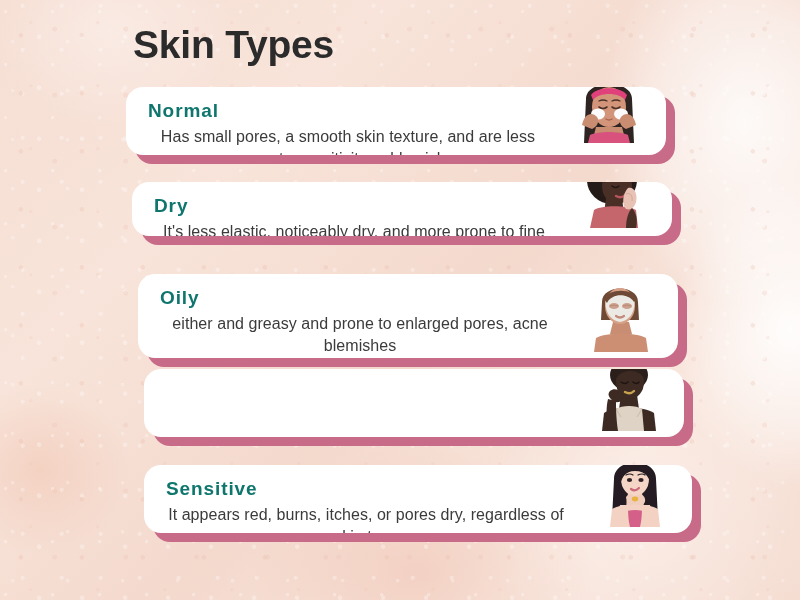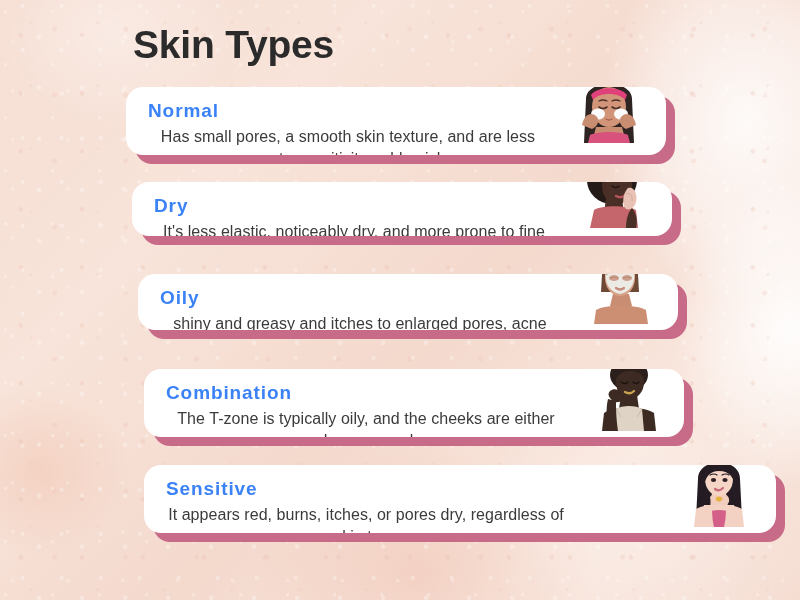--- a/index.html
+++ b/index.html
@@ -84,21 +84,21 @@
   }
   .card-text {
     position: absolute;
     left: 22px;
     top: 12px;
     width: 400px;
   }
   .card-title {
     font-size: 19px;
     font-weight: 700;
-    color: #3b82f6;
+    color: #0f766e;
     letter-spacing: 0.9px;
     line-height: 1.25;
     margin-bottom: 3px;
   }
   .card-desc {
     font-size: 16px;
     font-weight: 400;
     color: #3b3b3b;
     line-height: 1.42;
     letter-spacing: 0.05px;
@@ -197,26 +197,26 @@
 
           <path d="M52 38 C58 36, 62 44, 60 52 C58 60, 50 62, 48 56 C46 50, 48 42, 52 38 Z" fill="#e8c2b4"></path>
           <path d="M50 44 C54 42, 57 46, 56 51" stroke="#d4a897" stroke-width="1" fill="none"></path>
 
           <path d="M56 58 C60 62, 62 70, 60 78 L50 78 C50 70, 52 62, 56 58 Z" fill="#4a2f26"></path>
         </svg>
       </div>
     </div>
   </div>
 
-  <div class="card-wrap" style="left:138px; top:274px; width:540px; height:56px;border-radius:30px;">
+  <div class="card-wrap" style="left:138px; top:274px; width:540px; height:84px;border-radius:30px;">
     <div class="card-shadow"></div>
     <div class="card">
       <div class="card-text">
         <div class="card-title">Oily</div>
-        <div class="card-desc">shiny and greasy and itches to enlarged pores, acne blemishes</div>
+        <div class="card-desc">either and greasy and prone to enlarged pores, acne blemishes</div>
       </div>
       <div class="card-illo">
         <svg viewBox="0 0 78 86" xmlns="http://www.w3.org/2000/svg">
           <rect x="0" y="0" width="78" height="86" fill="#ffffff"></rect>
 
           <path d="M20 30 C20 12, 56 12, 56 30 L57 48 L19 48 Z" fill="#6e4a36"></path>
 
           <path d="M31 50 L47 50 L50 62 L28 62 Z" fill="#c88d72"></path>
 
           <path d="M14 66 C24 60, 54 60, 64 66 L66 80 L12 80 Z" fill="#cc8f74"></path>
@@ -234,24 +234,20 @@
 
           <path d="M34 44 q4 3 8 0" stroke="#c48a7c" stroke-width="2.2" fill="none" stroke-linecap="round"></path>
         </svg>
       </div>
     </div>
   </div>
 
   <div class="card-wrap" style="left:144px; top:369px; width:540px; height:68px;">
     <div class="card-shadow"></div>
     <div class="card">
-      <div class="card-text">
-        <div class="card-title">Combination</div>
-        <div class="card-desc">The T-zone is typically oily, and the cheeks are either dry or normal</div>
-      </div>
       <div class="card-illo">
         <svg viewBox="0 0 78 86" xmlns="http://www.w3.org/2000/svg">
           <rect x="0" y="0" width="78" height="86" fill="#ffffff"></rect>
 
           <ellipse cx="41" cy="24" rx="19" ry="16" fill="#2b1f1c"></ellipse>
 
           <path d="M33 44 L49 44 L51 58 L31 58 Z" fill="#3d2a22"></path>
 
           <path d="M16 62 C26 55, 56 55, 66 62 L68 80 L14 80 Z" fill="#3d2a22"></path>
 
@@ -268,21 +264,21 @@
           <path d="M37 41 q5 3 9 -1" stroke="#c8a24f" stroke-width="2.4" fill="none" stroke-linecap="round"></path>
 
           <path d="M22 40 C27 36, 34 40, 35 45 C36 50, 30 53, 25 50 C21 47, 19 43, 22 40 Z" fill="#3d2a22"></path>
 
           <path d="M20 48 C18 56, 18 68, 20 80 L30 80 C28 66, 28 56, 28 50 Z" fill="#3d2a22"></path>
         </svg>
       </div>
     </div>
   </div>
 
-  <div class="card-wrap" style="left:144px; top:465px; width:632px; height:68px;">
+  <div class="card-wrap" style="left:144px; top:465px; width:548px; height:68px;">
     <div class="card-shadow"></div>
     <div class="card">
       <div class="card-text">
         <div class="card-title">Sensitive</div>
         <div class="card-desc">It appears red, burns, itches, or pores dry, regardless of skin type</div>
       </div>
       <div class="card-illo">
         <svg viewBox="0 0 78 86" xmlns="http://www.w3.org/2000/svg">
           <rect x="0" y="0" width="78" height="86" fill="#ffffff"></rect>
 

